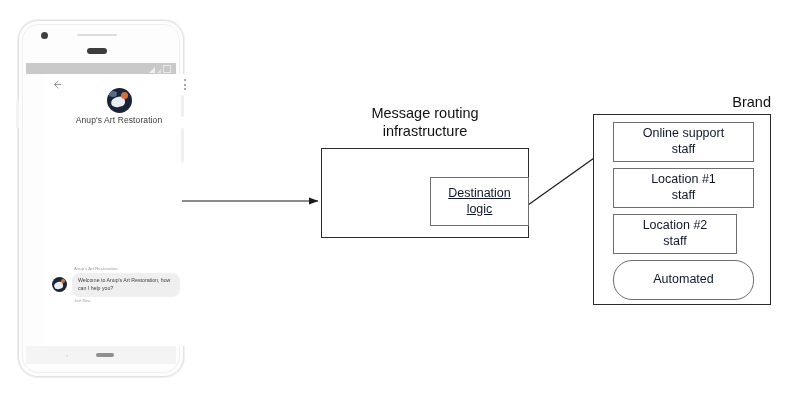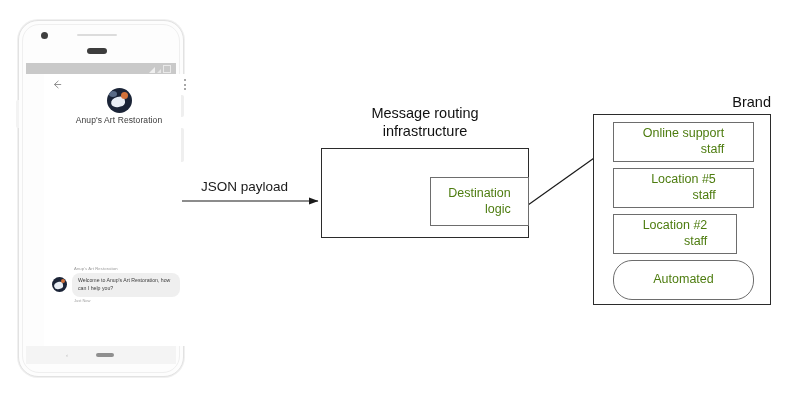--- a/index.html
+++ b/index.html
@@ -118,22 +118,22 @@
   
   .label{
     position:absolute;font-size:13.5px;color:#1a1a1a;white-space:nowrap;
   }
   .title-center{
     position:absolute;text-align:center;font-size:14.5px;color:#111;line-height:1.25;
   }
   .box{
     position:absolute;box-sizing:border-box;background:#fff;
     border:1.4px solid #3a3a3a;
-    display:flex;align-items:center;justify-content:center;text-align:right;
-    font-size:12.5px;color:#4d7c0f;line-height:1.25;
+    display:flex;align-items:center;justify-content:center;text-align:center;
+    font-size:12.5px;color:#0f172a;line-height:1.25;
   }
   .box.outer{border-width:1.3px;border-color:#2b2b2b;}
   .box.gray{border:1.4px solid #6d6d6d;}
   svg.arrows{position:absolute;left:0;top:0;width:785px;height:401px;overflow:visible;}
 </style>
 </head>
 <body>
 
 <div class="stage">
 
@@ -195,47 +195,46 @@
     <defs>
       <marker id="ah" markerWidth="9" markerHeight="9" refX="7.6" refY="3" orient="auto">
         <path d="M0,0 L8,3 L0,6 z" fill="#1a1a1a"></path>
       </marker>
     </defs>
     <line x1="182" y1="201" x2="318" y2="201" stroke="#1a1a1a" stroke-width="1.2" marker-end="url(#ah)"></line>
     <line x1="406" y1="201" x2="430" y2="201" stroke="#1a1a1a" stroke-width="1.2" marker-end="url(#ah)"></line>
     <line x1="528" y1="205" x2="611" y2="146" stroke="#1a1a1a" stroke-width="1.2" marker-end="url(#ah)"></line>
   </svg>
 
-  <div class="label" style="left:201px;top:179px;">JSON payload</div>
 
   <div class="title-center" style="left:334px;top:104px;width:182px;">
     <div>Message routing</div>
     <div>infrastructure</div>
   </div>
 
   <div class="box outer" style="left:321px;top:148px;width:208px;height:90px;"></div>
-  <div class="box gray" style="left:430px;top:177px;width:99px;height:49px;">
+  <div class="box gray" style="left:430px;top:177px;width:99px;height:49px;text-decoration:underline;">
     <span>
       <span>Destination</span><br>
       <span>logic</span>
     </span>
   </div>
 
   <div class="title-center" style="left:593px;top:93px;width:178px;text-align:right;">Brand</div>
   <div class="box outer" style="left:593px;top:114px;width:178px;height:191px;"></div>
 
   <div class="box gray" style="left:613px;top:122px;width:141px;height:40px;">
     <span>
       <span>Online support</span><br>
       <span>staff</span>
     </span>
   </div>
   <div class="box gray" style="left:613px;top:168px;width:141px;height:40px;">
     <span>
-      <span>Location #5</span><br>
+      <span>Location #1</span><br>
       <span>staff</span>
     </span>
   </div>
   <div class="box gray" style="left:613px;top:214px;width:124px;height:40px;">
     <span>
       <span>Location #2</span><br>
       <span>staff</span>
     </span>
   </div>
   <div class="box gray" style="left:613px;top:260px;width:141px;height:40px;border-radius:19px;">

